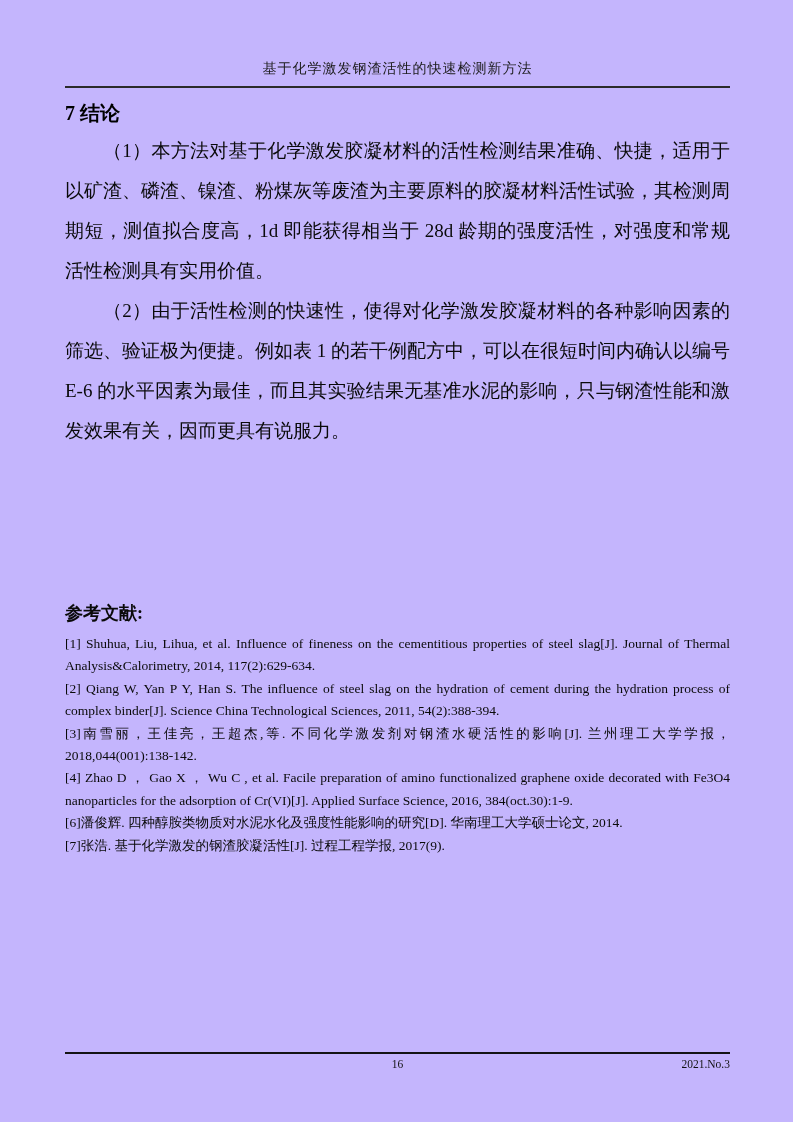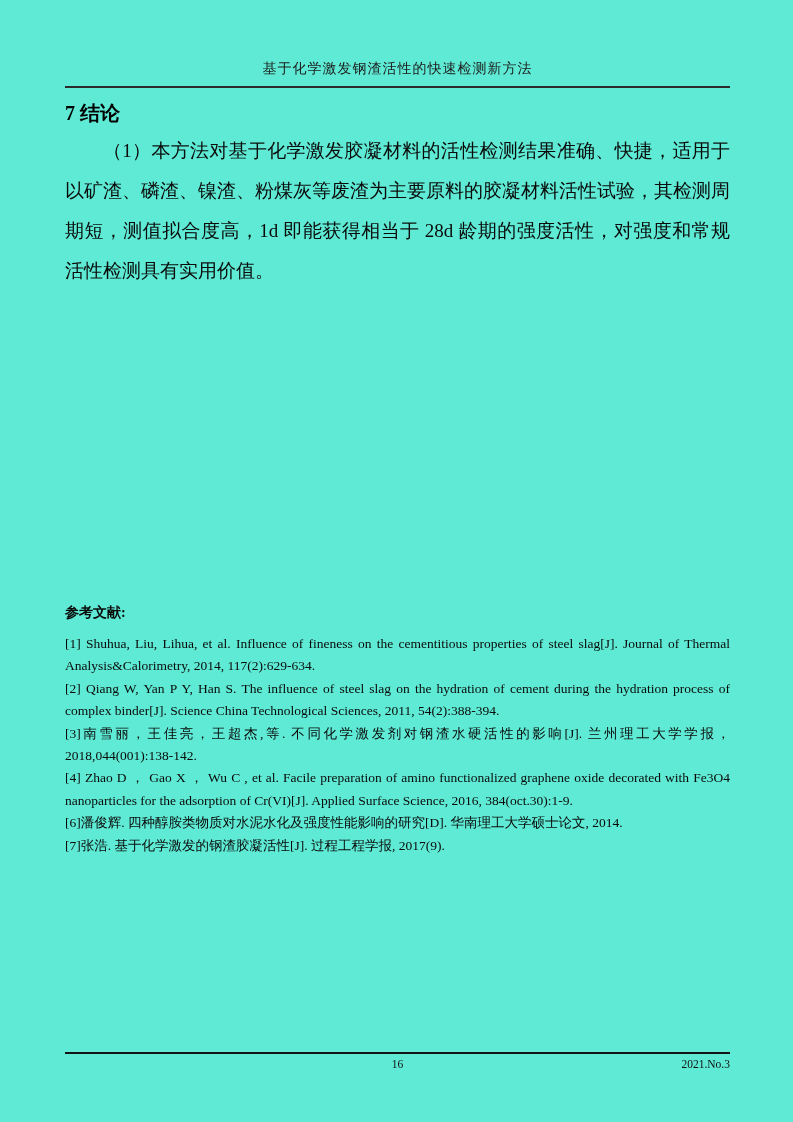--- a/index.html
+++ b/index.html
@@ -4,21 +4,21 @@
 <style>
   html, body {
     margin: 0;
     padding: 0;
     background: #ffffff;
   }
   .page {
     position: relative;
     width: 793px;
     height: 1122px;
-    background: #5eead4;
+    background: #c4b5fd;
     color: #000000;
     font-family: "Liberation Serif", "DejaVu Serif", serif;
     overflow: hidden;
   }
   
   .running-header {
     position: absolute;
     left: 65px;
     right: 63px;
     top: 60px;
@@ -61,21 +61,21 @@
   
   .references {
     position: absolute;
     left: 65px;
     width: 665px;
     top: 600px;
     color: #0a0a0a;
   }
   .references-heading {
     margin: 0 0 7px 0;
-    font-size: 14px;
+    font-size: 18px;
     line-height: 26px;
     font-weight: bold;
   }
   .reference-item {
     margin: 0;
     font-size: 13.5px;
     line-height: 22.4px;
     text-align: justify;
   }
   
@@ -114,20 +114,21 @@
 <div class="page">
 
   <header class="running-header">
     <div class="running-title">基于化学激发钢渣活性的快速检测新方法</div>
   </header>
 
   <h1 class="section-heading">7 结论</h1>
 
   <main class="body-text">
     <p class="body-para">（1）本方法对基于化学激发胶凝材料的活性检测结果准确、快捷，适用于以矿渣、磷渣、镍渣、粉煤灰等废渣为主要原料的胶凝材料活性试验，其检测周期短，测值拟合度高，1d 即能获得相当于 28d 龄期的强度活性，对强度和常规活性检测具有实用价值。</p>
+    <p class="body-para">（2）由于活性检测的快速性，使得对化学激发胶凝材料的各种影响因素的筛选、验证极为便捷。例如表 1 的若干例配方中，可以在很短时间内确认以编号 E-6 的水平因素为最佳，而且其实验结果无基准水泥的影响，只与钢渣性能和激发效果有关，因而更具有说服力。</p>
   </main>
 
   <section class="references">
     <h2 class="references-heading">参考文献:</h2>
     <p class="reference-item">[1] Shuhua, Liu, Lihua, et al. Influence of fineness on the cementitious properties of steel slag[J]. Journal of Thermal Analysis&amp;Calorimetry, 2014, 117(2):629-634.</p>
     <p class="reference-item">[2] Qiang W, Yan P Y, Han S. The influence of steel slag on the hydration of cement during the hydration process of complex binder[J]. Science China Technological Sciences, 2011, 54(2):388-394.</p>
     <p class="reference-item">[3]南雪丽，王佳亮，王超杰,等. 不同化学激发剂对钢渣水硬活性的影响[J]. 兰州理工大学学报，2018,044(001):138-142.</p>
     <p class="reference-item">[4] Zhao D ， Gao X ， Wu C , et al. Facile preparation of amino functionalized graphene oxide decorated with Fe3O4 nanoparticles for the adsorption of Cr(VI)[J]. Applied Surface Science, 2016, 384(oct.30):1-9.</p>
     <p class="reference-item">[6]潘俊辉. 四种醇胺类物质对水泥水化及强度性能影响的研究[D]. 华南理工大学硕士论文, 2014.</p>
     <p class="reference-item">[7]张浩. 基于化学激发的钢渣胶凝活性[J]. 过程工程学报, 2017(9).</p>

